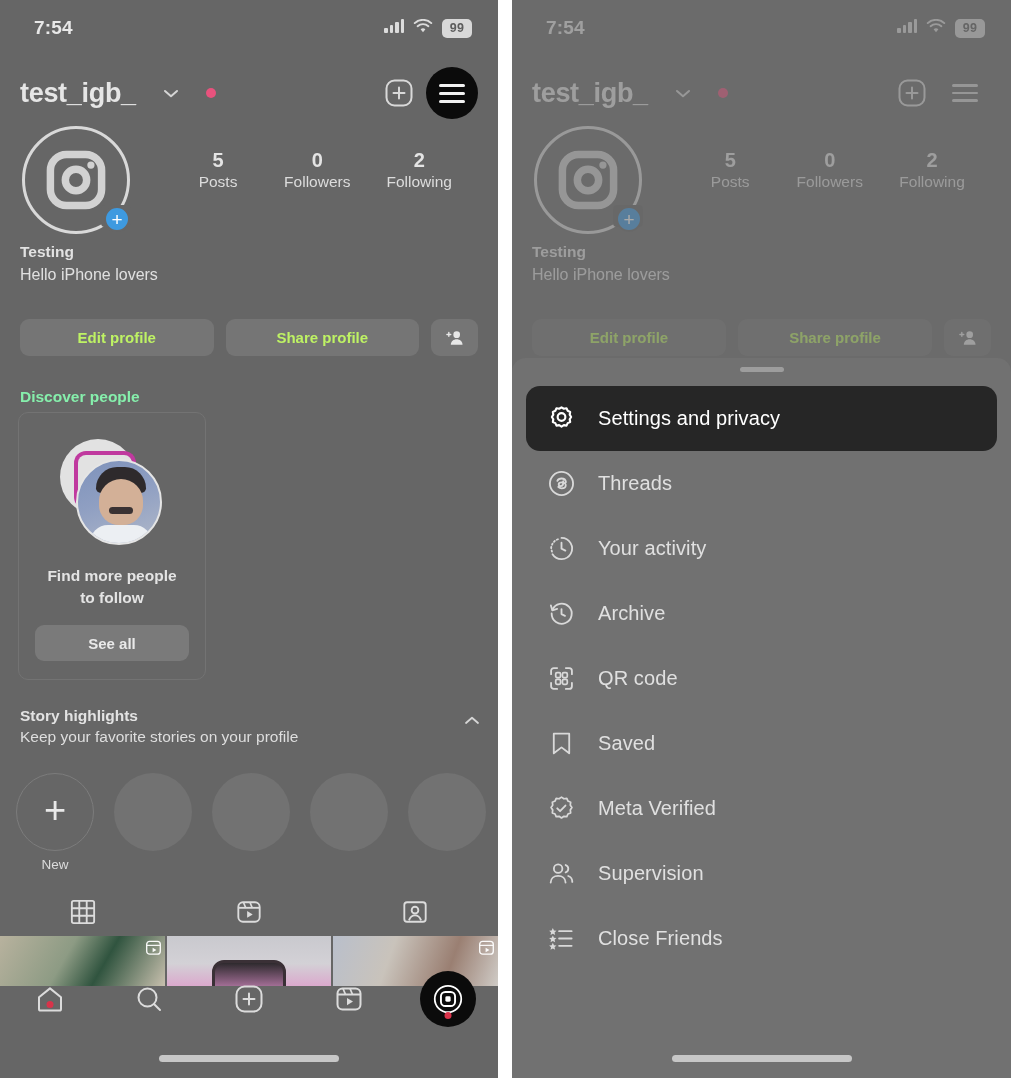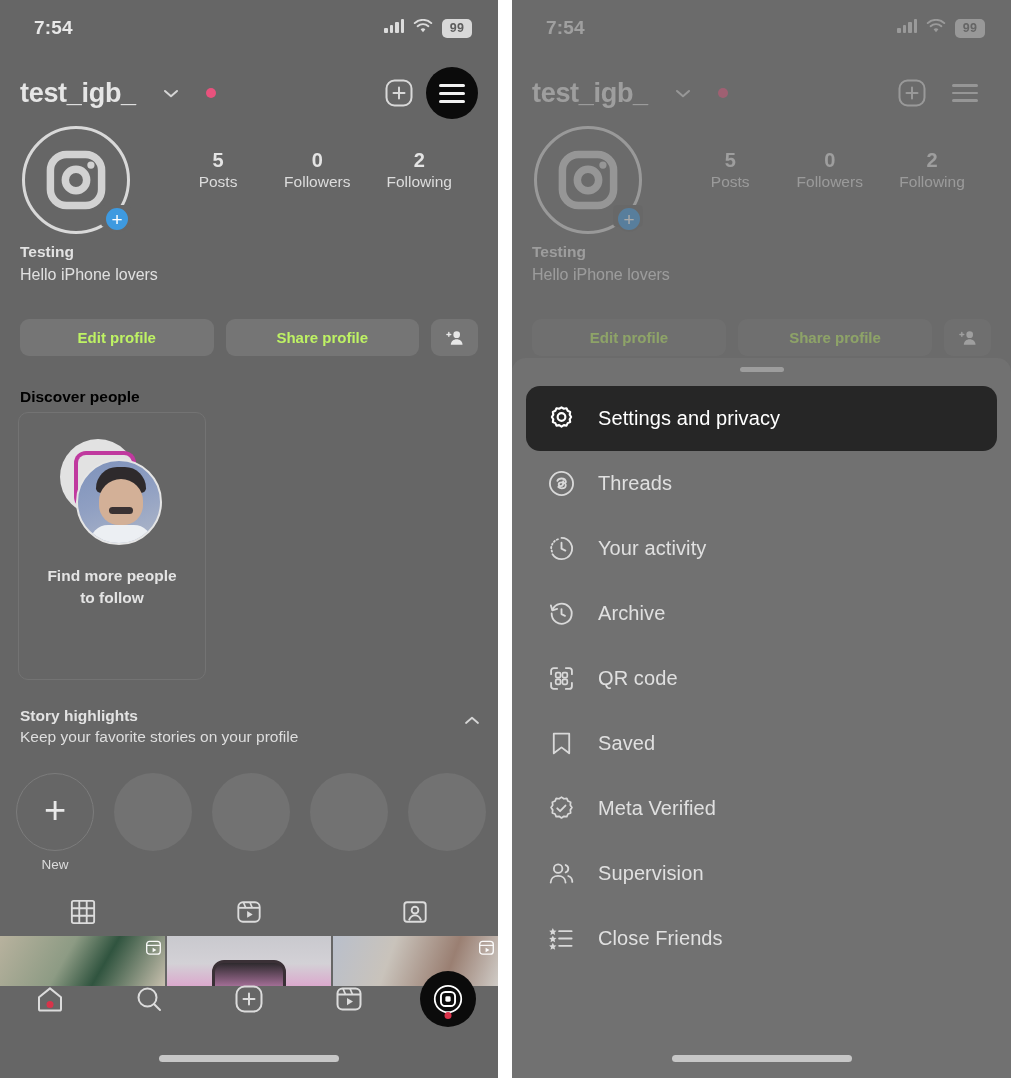--- a/index.html
+++ b/index.html
@@ -135,21 +135,21 @@
     font-size: 15px; font-weight: bold; color: #bef264;
   }
   .act-icon {
     width: 47px; height: 37px; border-radius: 9px; background: #757575;
     display: flex; align-items: center; justify-content: center;
   }
 
   
   .sec-title {
     position: absolute; left: 20px; font-size: 15.5px;
-    font-weight: bold; color: #000000;
+    font-weight: bold; color: #86efac;
   }
   #discover-title { top: 388px; }
   .discover-card {
     position: absolute; top: 412px; left: 18px;
     width: 188px; height: 268px;
     border-radius: 10px; border: 1px solid #737373;
     display: flex; flex-direction: column; align-items: center;
     padding-top: 26px;
   }
   .dp-avatars { position: relative; width: 108px; height: 108px; }
@@ -378,20 +378,21 @@
             <div class="dp-hair"></div>
             <div class="dp-face"></div>
             <div class="dp-tash"></div>
             <div class="dp-body"></div>
           </div>
         </div>
         <div class="dp-caption">
           <span>Find more people</span><br>
           <span>to follow</span>
         </div>
+        <div class="dp-seeall">See all</div>
       </div>
 
       <div class="sh-head">
         <div class="sh-title">Story highlights</div>
         <div class="sh-sub">Keep your favorite stories on your profile</div>
         <svg class="sh-chev" viewBox="0 0 16 10">
           <path d="M2 8l6-5.2L14 8" stroke="#d6d6d6" stroke-width="1.8" fill="none" stroke-linecap="round" stroke-linejoin="round"></path>
         </svg>
       </div>
       <div class="sh-row">

